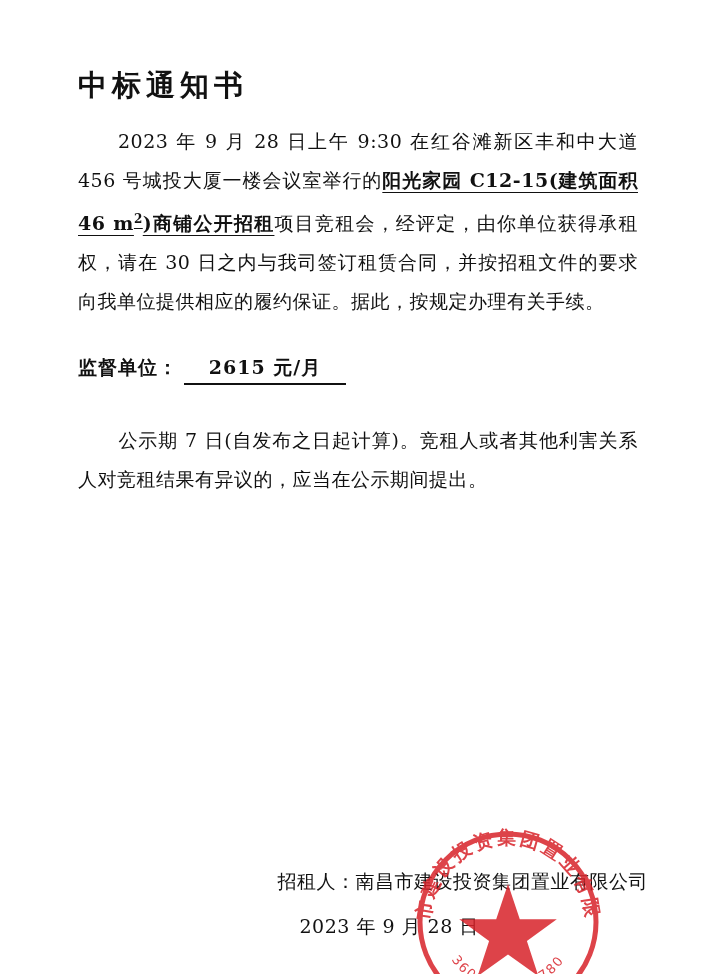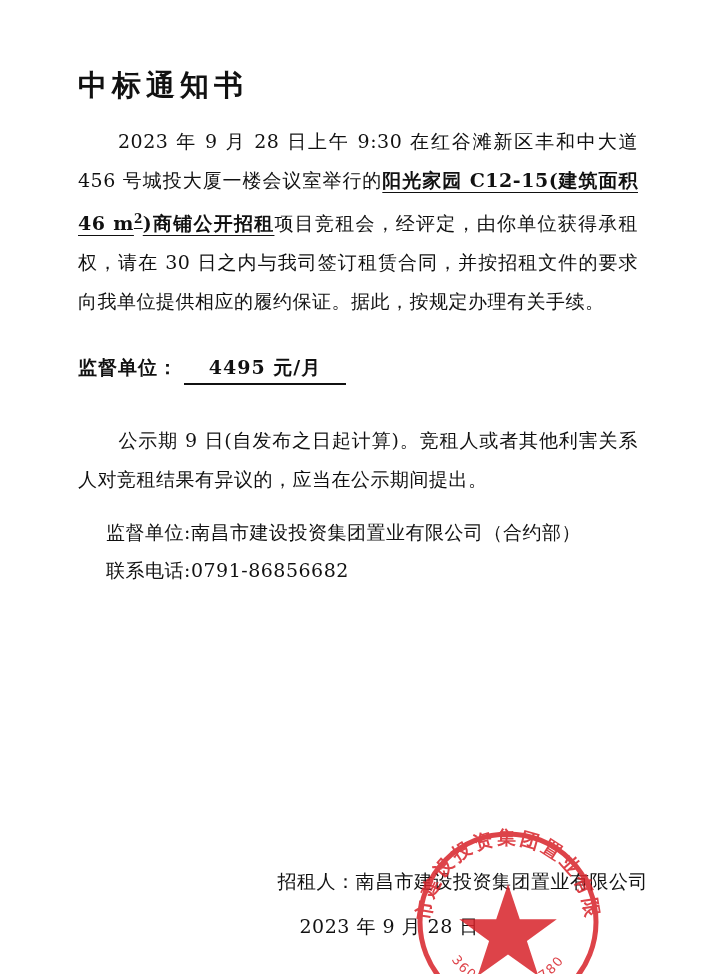--- a/index.html
+++ b/index.html
@@ -132,28 +132,24 @@
 </head>
 <body>
 
 <div class="page">
 
   <div class="doc-title">中标通知书</div>
 
 
   <div class="body-block"><span class="indent"></span><span>2023 年 9 月 28 日上午 9:30 在红谷滩新区丰和中大道 456 号城投大厦一楼会议室举行的</span><span class="u">阳光家园 C12-15(建筑面积 46 m</span><span class="u sup">2</span><span class="u">)商铺公开招租</span><span>项目竞租会，经评定，由你单位获得承租权，请在 30 日之内与我司签订租赁合同，并按招租文件的要求向我单位提供相应的履约保证。据此，按规定办理有关手续。</span></div>
 
-  <div class="result-row"><span>监督单位：</span><span class="result-value">4495 元/月</span></div>
+  <div class="result-row"><span>监督单位：</span><span class="result-value">2615 元/月</span></div>
 
-  <div class="notice-block"><span class="indent"></span><span>公示期 9 日(自发布之日起计算)。竞租人或者其他利害关系人对竞租结果有异议的，应当在公示期间提出。</span></div>
+  <div class="notice-block"><span class="indent"></span><span>公示期 7 日(自发布之日起计算)。竞租人或者其他利害关系人对竞租结果有异议的，应当在公示期间提出。</span></div>
 
-  <div class="contact-block">
-    <div><span>监督单位:</span><span>南昌市建设投资集团置业有限公司（合约部）</span></div>
-    <div><span>联系电话:</span><span>0791-86856682</span></div>
-  </div>
 
   <div class="sign-block">
     <div><span>招租人：</span><span>南昌市建设投资集团置业有限公司</span></div>
     <div class="sign-date">2023 年 9 月 28 日</div>
   </div>
 
   <div class="seal">
     <svg width="200" height="200" viewBox="0 0 200 200" xmlns="http://www.w3.org/2000/svg">
       <defs>
         <path id="sealArcTop" d="M 22,100 A 78,78 0 0 1 178,100"></path>

